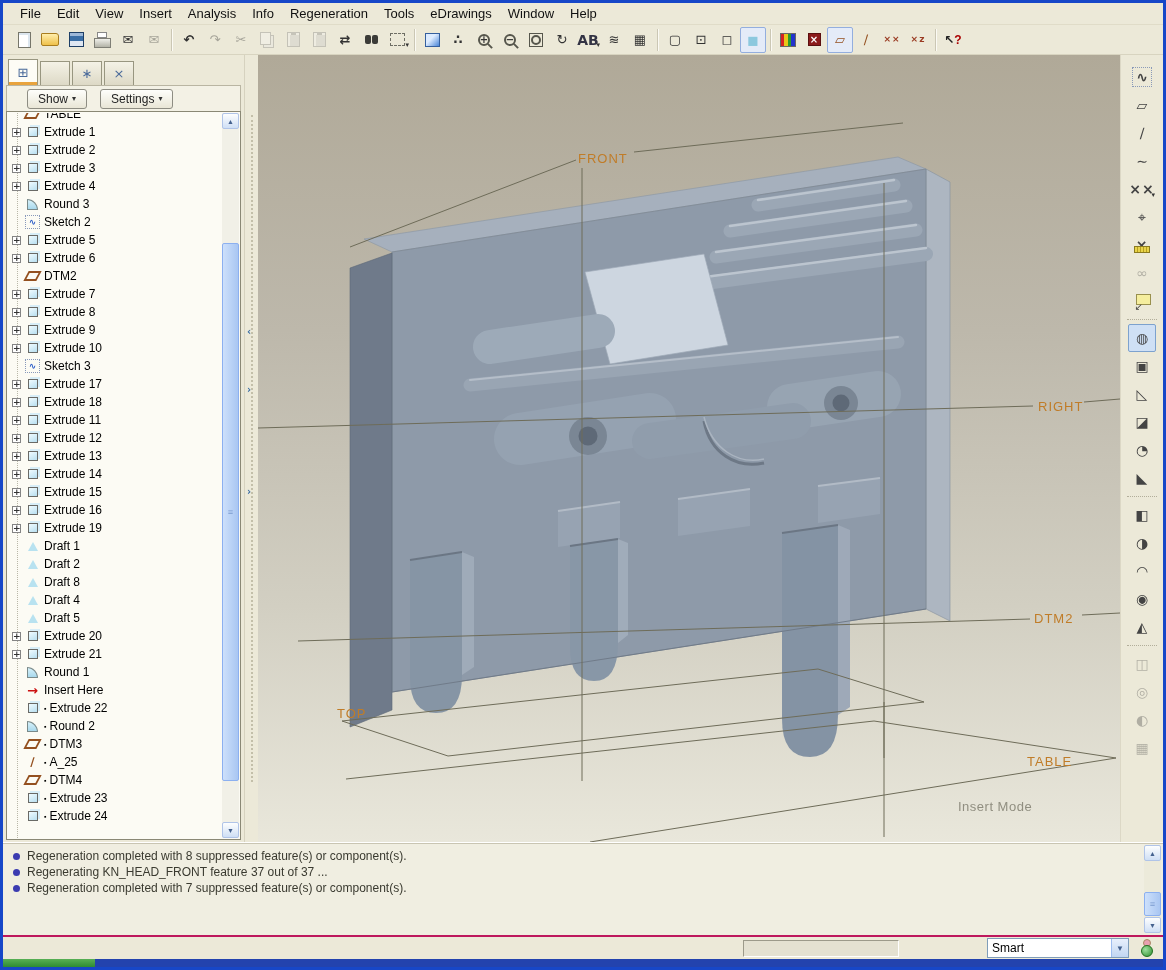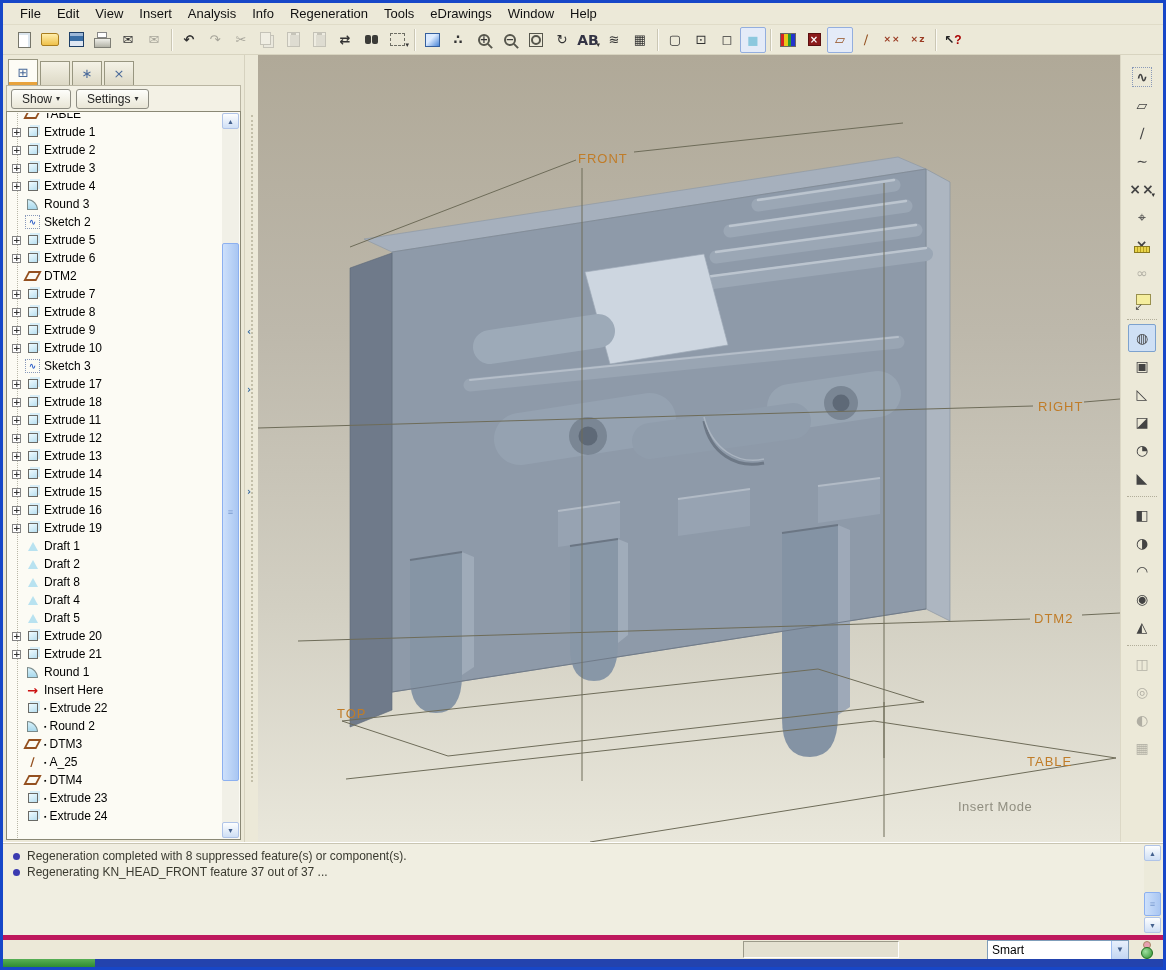--- a/index.html
+++ b/index.html
@@ -56,21 +56,21 @@
 
   
   .main { height:787px; display:flex; }
 
   
   .navigator { width:241px; flex:none; display:flex; flex-direction:column; padding:2px 0 2px 3px; }
   .tabstrip { height:28px; display:flex; gap:2px; align-items:flex-end; padding-left:2px; }
   .navtab { width:30px; height:24px; border:1px solid #989680; border-bottom:none; background:linear-gradient(#f4f2e6,#ddd9c6); display:flex; align-items:center; justify-content:center; position:relative; font-family:"DejaVu Sans",sans-serif; }
   .navtab.first { background:#fdfcf5; box-shadow:inset 0 -3px 0 #e8a33d; height:26px; }
   .navtab .g { font-size:13px; color:#4a6a9a; }
-  .btnrow { height:26px; display:flex; gap:5px; align-items:center; padding:2px 0 2px 4px; border:1px solid #b9b5a2; border-bottom:none; background:#f3f1e5; margin-right:3px; }
+  .btnrow { height:26px; display:flex; gap:13px; align-items:center; padding:2px 0 2px 20px; border:1px solid #b9b5a2; border-bottom:none; background:#f3f1e5; margin-right:3px; }
   .xpbtn { height:20px; padding:0 10px; font-size:12px; color:#222; background:linear-gradient(#fefefb,#e9e6d6); border:1px solid #8e8d83; border-radius:3px; display:flex; align-items:center; gap:4px; }
   .xpbtn::after { content:"▾"; font-size:8px; color:#333; }
 
   .treebox { flex:1; background:#fcfbf4; border:1px solid #8a8875; margin-right:3px; position:relative; overflow:hidden; }
   .treelist { position:absolute; inset:1px 18px 1px 1px; overflow:hidden; }
   .treelist::before { content:""; position:absolute; left:9px; top:0; bottom:0; border-left:1px dotted #b9b7a8; }
   .trow { display:flex; align-items:center; height:18px; padding-left:4px; font-size:12px; color:#000; position:relative; }
   .trow.part { margin-top:-8px; }
   .exp-box { width:9px; height:9px; border:1px solid #848484; background:#fff; margin-right:4px; font:bold 9px/7px "DejaVu Sans",sans-serif; text-align:center; color:#333; flex:none; }
   .exp-box.has-exp::before { content:"+"; }
@@ -118,21 +118,21 @@
   .rt-note .g { position:relative; margin:10px 0 0 -6px; font-size:10px; }
 
   
   .messages { height:93px; background:#f0eee1; border-top:1px solid #fff; box-shadow:inset 0 1px 0 #c9c5b2; position:relative; padding:5px 26px 0 10px; }
   .msg-row { display:flex; align-items:center; height:16px; }
   .bullet { width:7px; height:7px; border-radius:50%; background:#3b3bb0; margin-right:7px; flex:none; }
   .msg-text { font-size:12px; color:#3a3a30; white-space:nowrap; }
   .messages .vsb { top:2px; bottom:2px; right:2px; background:#eceada; }
 
   
-  .statusbar { height:24px; display:flex; align-items:center; padding:2px 8px 2px 6px; gap:8px; background:#ece9d8; border-top:5px solid #be185d; }
+  .statusbar { height:24px; display:flex; align-items:center; padding:2px 8px 2px 6px; gap:8px; background:#ece9d8; border-top:2px solid #be185d; }
   .sb-spring { flex:1; }
   .sb-sunken { width:156px; height:17px; background:#e4e1d1; border:1px solid; border-color:#9c9a8a #fff #fff #9c9a8a; }
   .sb-gap { width:72px; }
   .combo { width:142px; height:20px; background:#fff; border:1px solid #7f9db9; display:flex; align-items:center; }
   .combo .val { flex:1; font-size:12px; color:#000; padding-left:4px; }
   .combo .drop { width:17px; height:18px; background:linear-gradient(#e8f0fc,#c2d6f2); border-left:1px solid #9ebdf0; font-size:8px; color:#44618e; display:flex; align-items:center; justify-content:center; }
   .filt { width:18px; height:18px; position:relative; }
   .filt::before { content:""; position:absolute; top:0; left:6px; width:6px; height:6px; border-radius:50%; background:#e8a0b0; border:1px solid #a86; }
   .filt::after  { content:""; position:absolute; bottom:0; left:4px; width:10px; height:10px; border-radius:50%; background:radial-gradient(circle at 35% 35%, #9fe09f, #2f8f2f); border:1px solid #1f6f1f; }
 
@@ -809,20 +809,24 @@
       <div class="msg-row">
         <span class="bullet"></span>
         <span class="msg-text">Regeneration completed with 8 suppressed feature(s) or component(s).</span>
       </div>
 
       <div class="msg-row">
         <span class="bullet"></span>
         <span class="msg-text">Regenerating KN_HEAD_FRONT feature 37 out of 37 ...</span>
       </div>
 
+      <div class="msg-row">
+        <span class="bullet"></span>
+        <span class="msg-text">Regeneration completed with 7 suppressed feature(s) or component(s).</span>
+      </div>
     </div>
   <div class="vsb">
     <div class="arr up">▲</div>
     <div class="thumb" style="bottom:17px;height:24px;"></div>
     <div class="arr dn">▼</div>
   </div>
 </div>
 
 <div class="statusbar">
   <div class="sb-spring"></div>

